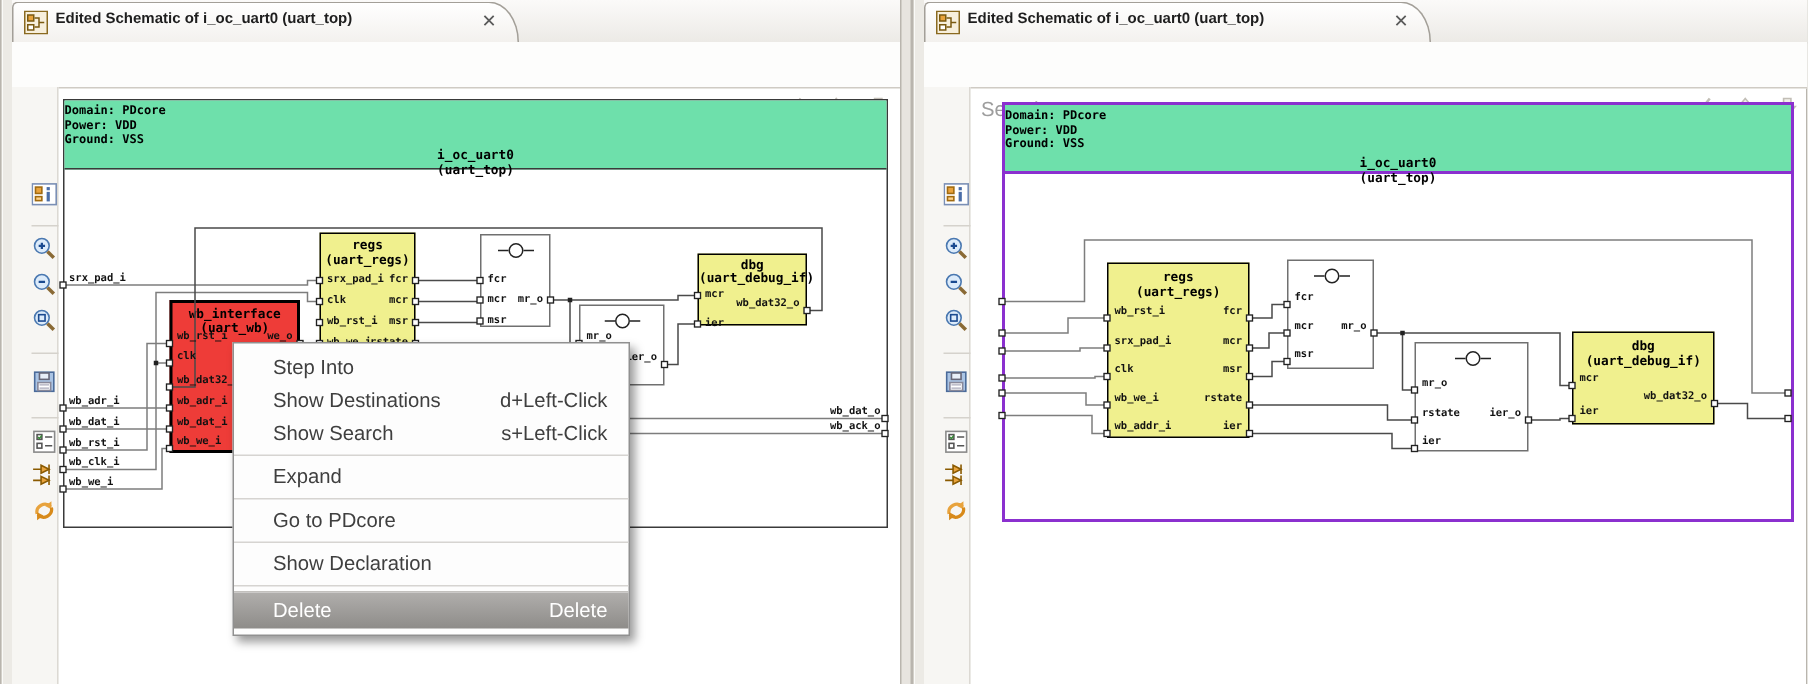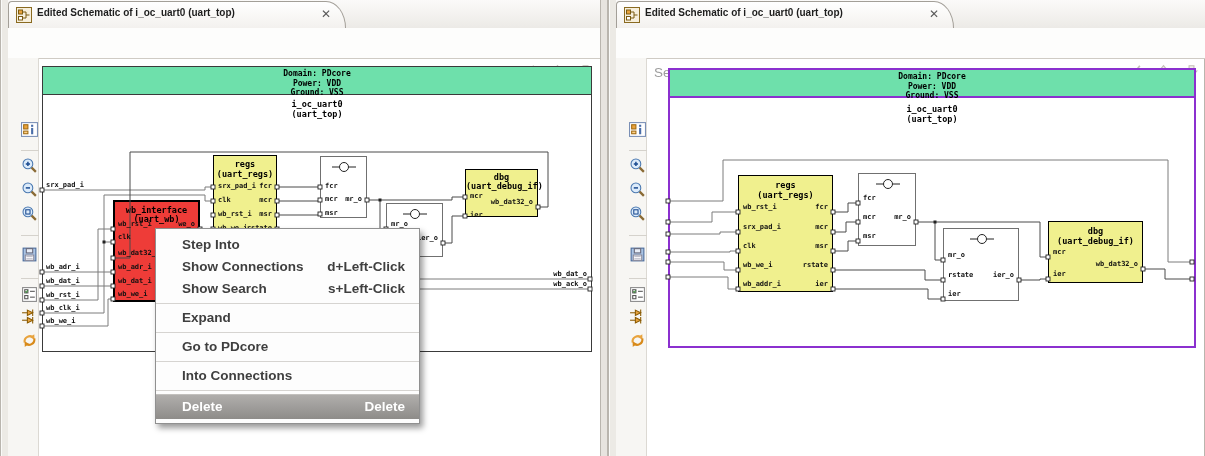--- a/index.html
+++ b/index.html
@@ -22,33 +22,33 @@
   .filterbtn{position:absolute;top:31px;width:24px;height:24px;background:linear-gradient(#f8f7f5,#dedbd5);
              border:1px solid #9a968e;border-radius:3px;box-sizing:border-box;}
   .flatbtn{position:absolute;top:34px;width:18px;height:18px;}
   .sicon{position:absolute;top:35px;width:17px;height:17px;}
   .toolcol{position:absolute;top:58px;width:30px;height:398px;background:#f7f6f3;border-right:1px solid #dcd9d3;}
   .tico{position:absolute;left:13px;width:17px;height:17px;cursor:pointer;}
   .tsep{position:absolute;left:13px;width:18px;height:1px;background:#d5d2cc;}
   .canvas{position:absolute;top:58px;background:#ffffff;}
   
   .schembox{position:absolute;box-sizing:border-box;background:#fff;}
-  .dband{position:absolute;left:0;top:0;right:0;height:28px;text-align:center;
+  .dband{position:absolute;left:0;top:0;right:0;height:46px;text-align:left;
          font:bold 8px "DejaVu Sans Mono",monospace;line-height:9.6px;padding-top:2px;box-sizing:border-box;color:#000;}
   .inst{position:absolute;left:0;right:0;text-align:center;font:bold 8.5px "DejaVu Sans Mono",monospace;color:#000;}
   .block{position:absolute;box-sizing:border-box;}
   .bt{position:absolute;left:0;right:0;text-align:center;font:bold 8.5px "DejaVu Sans Mono",monospace;color:#000;white-space:nowrap;}
   .pt{position:absolute;font:bold 7px "DejaVu Sans Mono",monospace;line-height:7px;color:#111;white-space:nowrap;}
   .ptr{text-align:right;}
   .gsym{position:absolute;width:24px;height:12px;}
   svg.layer{position:absolute;left:0;top:0;pointer-events:none;}
   
   .menu{position:absolute;left:155px;top:228px;width:265px;background:#fdfdfd;border:1px solid #909090;
         box-shadow:3px 4px 6px rgba(0,0,0,.4);box-sizing:border-box;padding-top:5px;padding-bottom:4px;z-index:20;}
-  .mi{height:22px;line-height:22px;display:flex;font-size:13.5px;font-weight:700;color:#3f3f3f;cursor:pointer;}
+  .mi{height:22px;line-height:22px;display:flex;font-size:13.5px;font-weight:400;color:#3f3f3f;cursor:pointer;}
   .mi .lbl{padding-left:26px;}
   .mi .acc{margin-left:auto;padding-right:14px;}
   .msep{border-top:1px solid #d6d4d1;margin:3px 0;}
   .mi.hl{height:24px;line-height:24px;background:linear-gradient(#b0aeac,#8e8c89);color:#ffffff;
          border-top:1px solid #c2c0bd;margin-top:1px;}
   .splitter{position:absolute;left:600px;top:0;width:8px;height:456px;background:#e7e4df;
             border-left:1px solid #b9b5ae;border-right:1px solid #b9b5ae;box-sizing:border-box;}
 </style>
 </head>
 <body>
@@ -219,38 +219,38 @@
     <span class="pt" style="left:46px;top:305px;">wb_clk_i</span>
     <span class="pt" style="left:46px;top:318px;">wb_we_i</span>
     <span class="pt ptr" style="left:500px;top:271px;width:87px;">wb_dat_o</span>
     <span class="pt ptr" style="left:500px;top:281px;width:87px;">wb_ack_o</span>
 
     <div class="menu">
       <div class="mi">
           <span class="lbl">Step Into</span>
         </div>
       <div class="mi">
-          <span class="lbl">Show Connections</span>
+          <span class="lbl">Show Destinations</span>
           <span class="acc">d+Left-Click</span>
         </div>
       <div class="mi">
           <span class="lbl">Show Search</span>
           <span class="acc">s+Left-Click</span>
         </div>
       <div class="msep"></div>
       <div class="mi">
           <span class="lbl">Expand</span>
         </div>
       <div class="msep"></div>
       <div class="mi">
           <span class="lbl">Go to PDcore</span>
         </div>
       <div class="msep"></div>
       <div class="mi">
-          <span class="lbl">Into Connections</span>
+          <span class="lbl">Show Declaration</span>
         </div>
       <div class="msep"></div>
       <div class="mi hl">
           <span class="lbl">Delete</span>
           <span class="acc">Delete</span>
         </div>
     </div>
   </div>
 
   <div class="splitter"></div>

